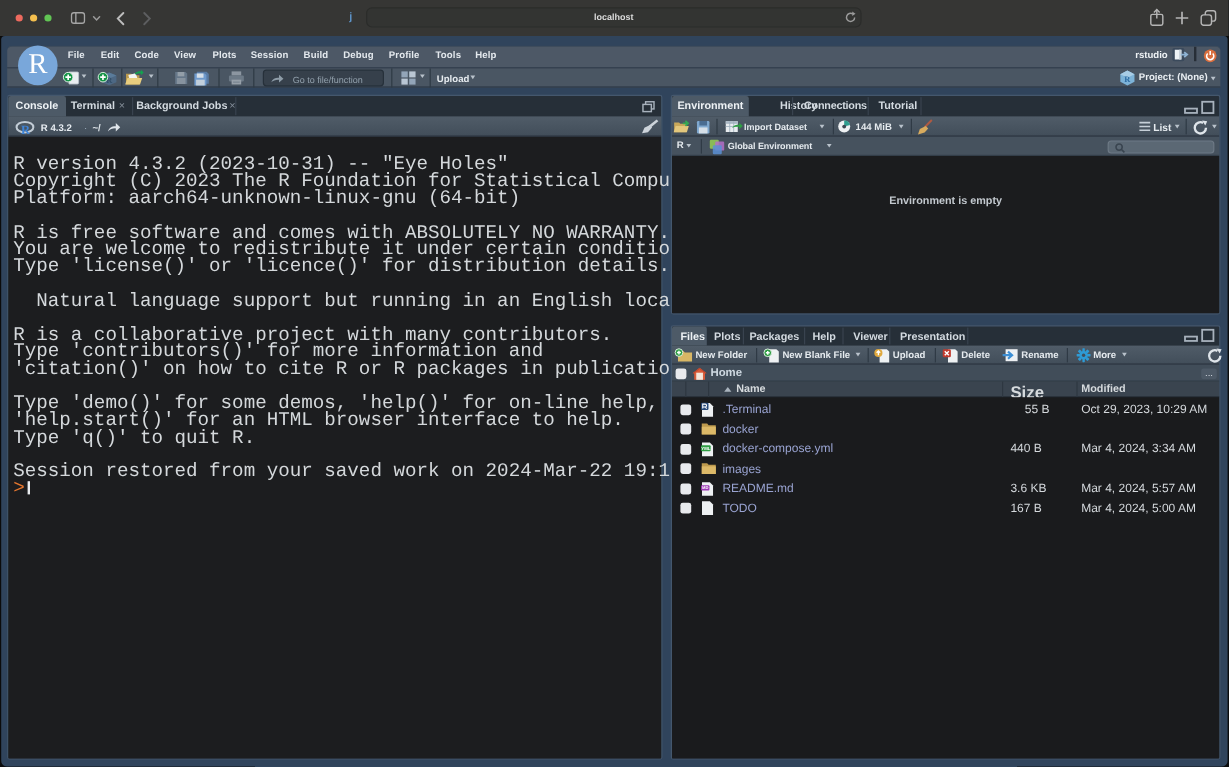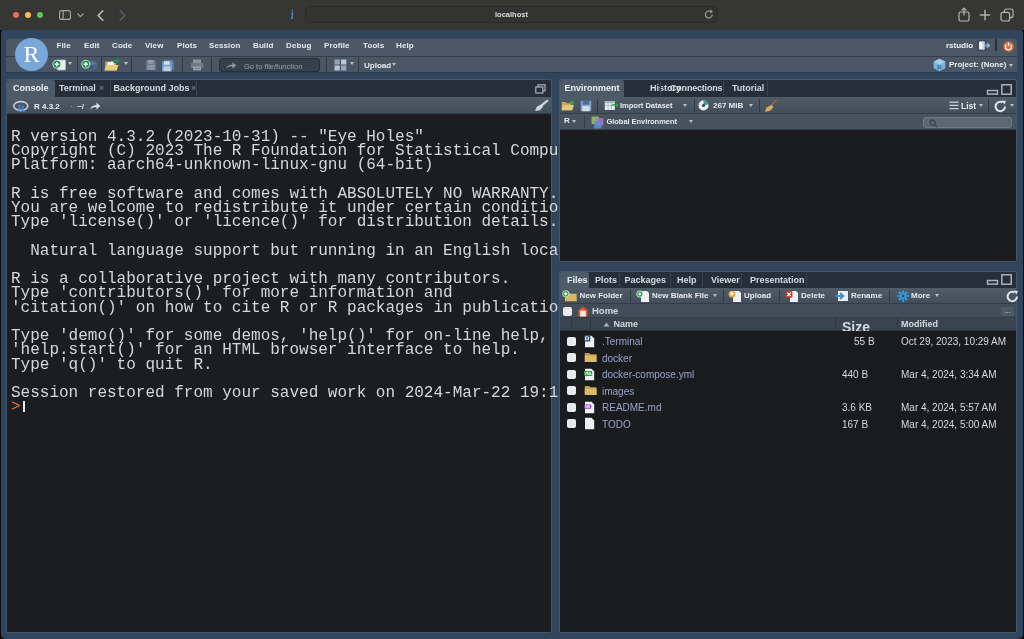--- a/index.html
+++ b/index.html
@@ -262,21 +262,21 @@
   <path d="M6 6.5 c2 -2.5 4 -3 6 -2.2 l0 -2 3 2.8 -3 2.6 0 -1.9 c-2 -0.6 -4.4 0 -6 0.7 z" fill="#2f9e44"></path>
 </svg>
 <div class="abs tbtext" style="left:620px;top:71px;font-size:7.5px;">Import Dataset</div>
 <div class="abs caret" style="left:683px;top:74px;"></div>
 <div class="abs tbdiv" style="left:694px;top:69px;height:13px;"></div>
 <svg class="abs" style="left:698px;top:70px;" width="11" height="11" viewBox="0 0 11 11">
   <circle cx="5.5" cy="5.5" r="5" fill="#eef1f3"></circle>
   <path d="M5.5 5.5 L5.5 0.5 A5 5 0 0 1 10.4 4.2 Z" fill="#2e9e8f"></path>
   <circle cx="5.5" cy="5.5" r="1.6" fill="#3c4852"></circle>
 </svg>
-<div class="abs tbtext" style="left:713px;top:71px;">267 MiB</div>
+<div class="abs tbtext" style="left:713px;top:71px;">144 MiB</div>
 <div class="abs caret" style="left:749px;top:74px;"></div>
 <div class="abs tbdiv" style="left:758.5px;top:69px;height:13px;"></div>
 <svg class="abs" style="left:763.5px;top:69px;" width="14" height="14" viewBox="0 0 14 14">
   <line x1="12.5" y1="1" x2="6.5" y2="7" stroke="#b05a42" stroke-width="1.6"></line>
   <path d="M7.5 6 L2.5 8.5 L1 13 L6.5 11.5 L9.5 8 Z" fill="#d8ab5e"></path>
 </svg>
 <svg class="abs" style="left:949px;top:71px;" width="10" height="9" viewBox="0 0 10 9">
   <line x1="0.5" y1="1.2" x2="9.5" y2="1.2" stroke="#c6cfd8" stroke-width="1.3"></line>
   <line x1="0.5" y1="4.4" x2="9.5" y2="4.4" stroke="#c6cfd8" stroke-width="1.3"></line>
   <line x1="0.5" y1="7.6" x2="9.5" y2="7.6" stroke="#c6cfd8" stroke-width="1.3"></line>
@@ -299,20 +299,21 @@
   <rect x="3" y="5" width="7.5" height="7.5" rx="1" fill="#5b8fd4" opacity="0.85"></rect>
 </svg>
 <div class="abs tbtext" style="left:606.5px;top:86.5px;font-size:7.5px;letter-spacing:-0.05px;">Global Environment</div>
 <div class="abs caret" style="left:689px;top:90px;"></div>
 <div class="abs" style="left:923px;top:87px;width:89px;height:11px;border-radius:3px;background:#5b6874;border:1px solid #6d7985;"></div>
 <svg class="abs" style="left:929px;top:88.5px;" width="9" height="9" viewBox="0 0 9 9">
   <circle cx="3.6" cy="3.6" r="2.6" fill="none" stroke="#39444f" stroke-width="1.3"></circle>
   <line x1="5.6" y1="5.6" x2="8" y2="8" stroke="#39444f" stroke-width="1.3"></line>
 </svg>
 <div class="abs" style="left:560px;top:100px;width:456px;height:131px;background:#1b1c1e;"></div>
+<div class="abs" style="left:560px;top:131.5px;width:456px;text-align:center;font-size:9px;font-weight:700;color:#c3c9cf;">Environment is empty</div>
 
 <div class="pane" style="left:559px;top:241px;width:458px;height:362px;"></div>
 <div class="abs activetab" style="left:560px;top:242px;width:29px;height:16px;"></div>
 <div class="abs tabtext" style="left:567px;top:244.5px;color:#eef2f5;">Files</div>
 <div class="abs tabtext" style="left:595px;top:244.5px;">Plots</div>
 <div class="abs tabtext" style="left:624.5px;top:244.5px;">Packages</div>
 <div class="abs tabtext" style="left:677px;top:244.5px;">Help</div>
 <div class="abs tabtext" style="left:711px;top:244.5px;">Viewer</div>
 <div class="abs tabtext" style="left:750px;top:244.5px;">Presentation</div>
 <div class="abs" style="left:619px;top:243px;width:1px;height:14px;background:#39434f;"></div>

